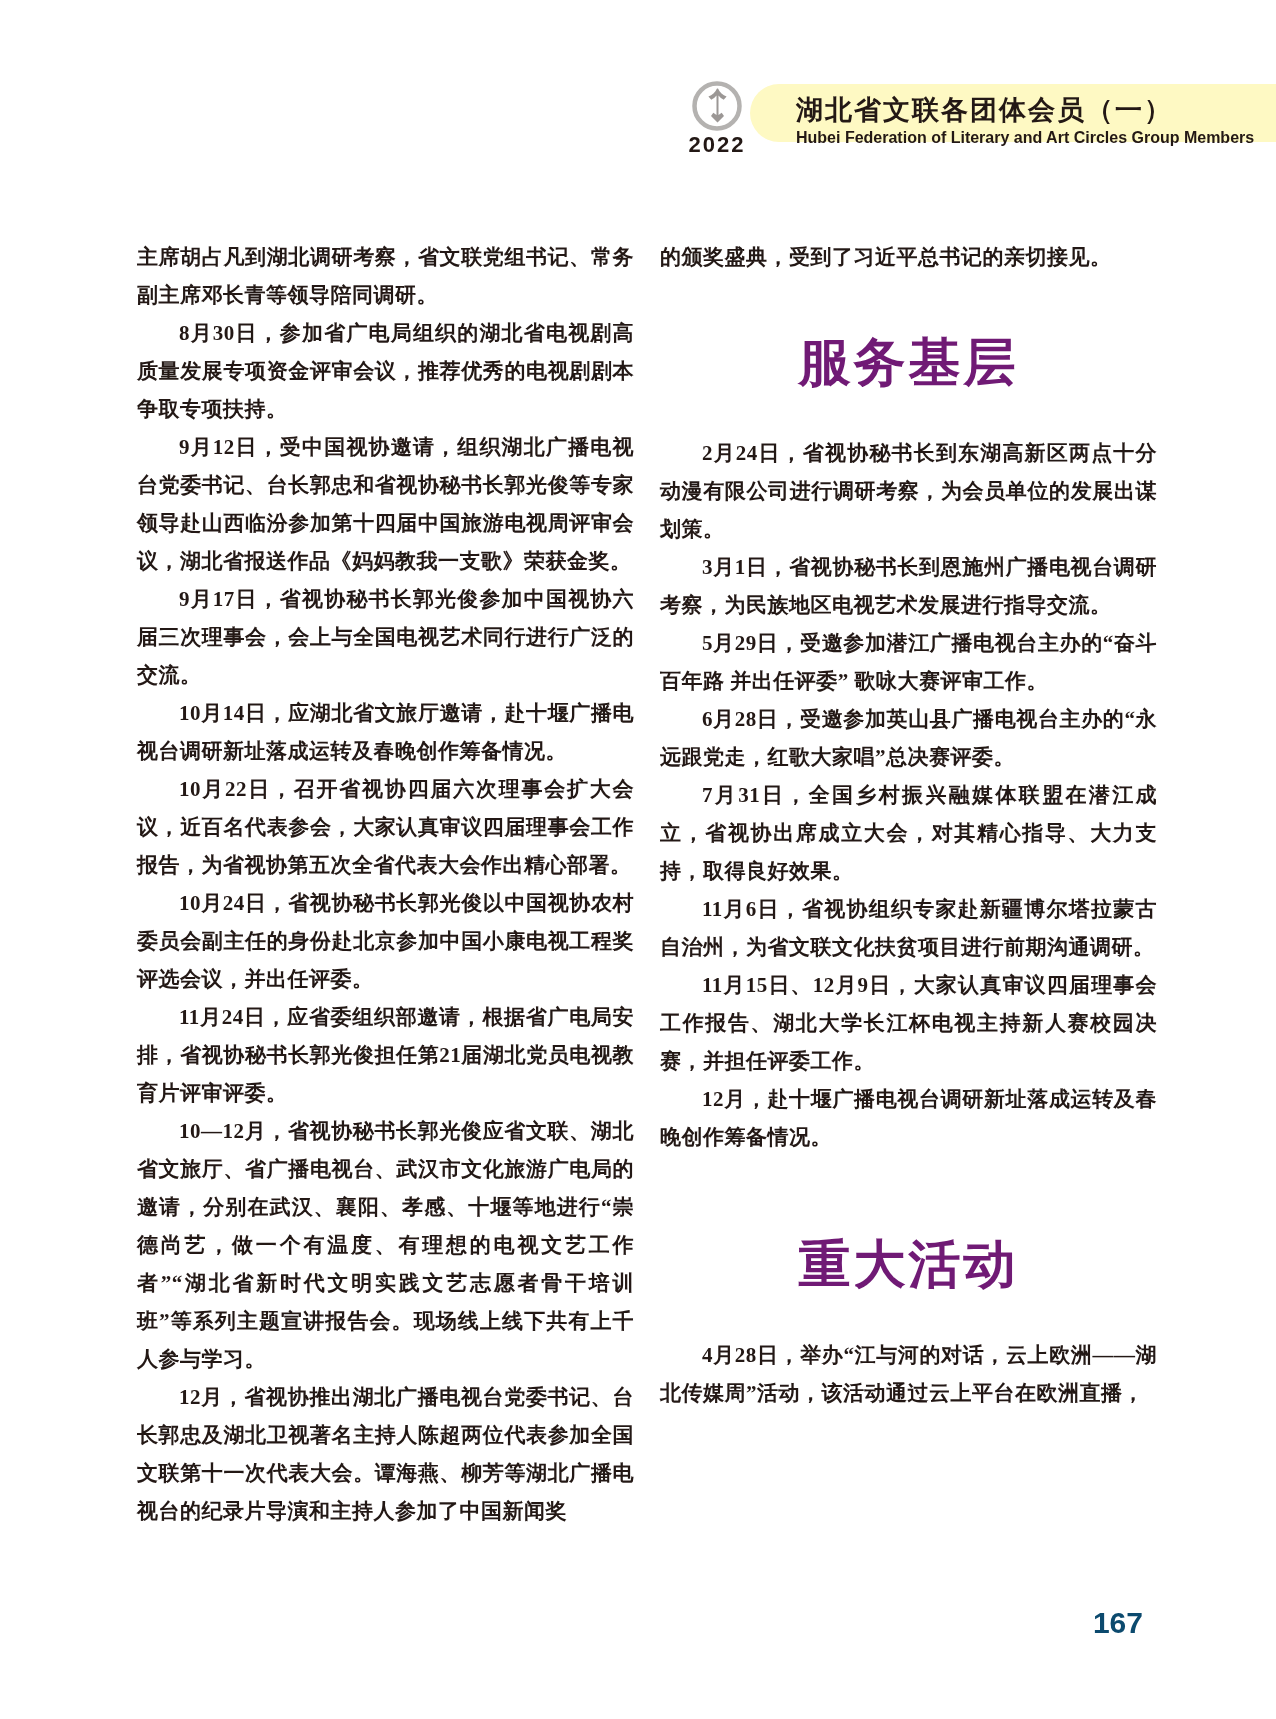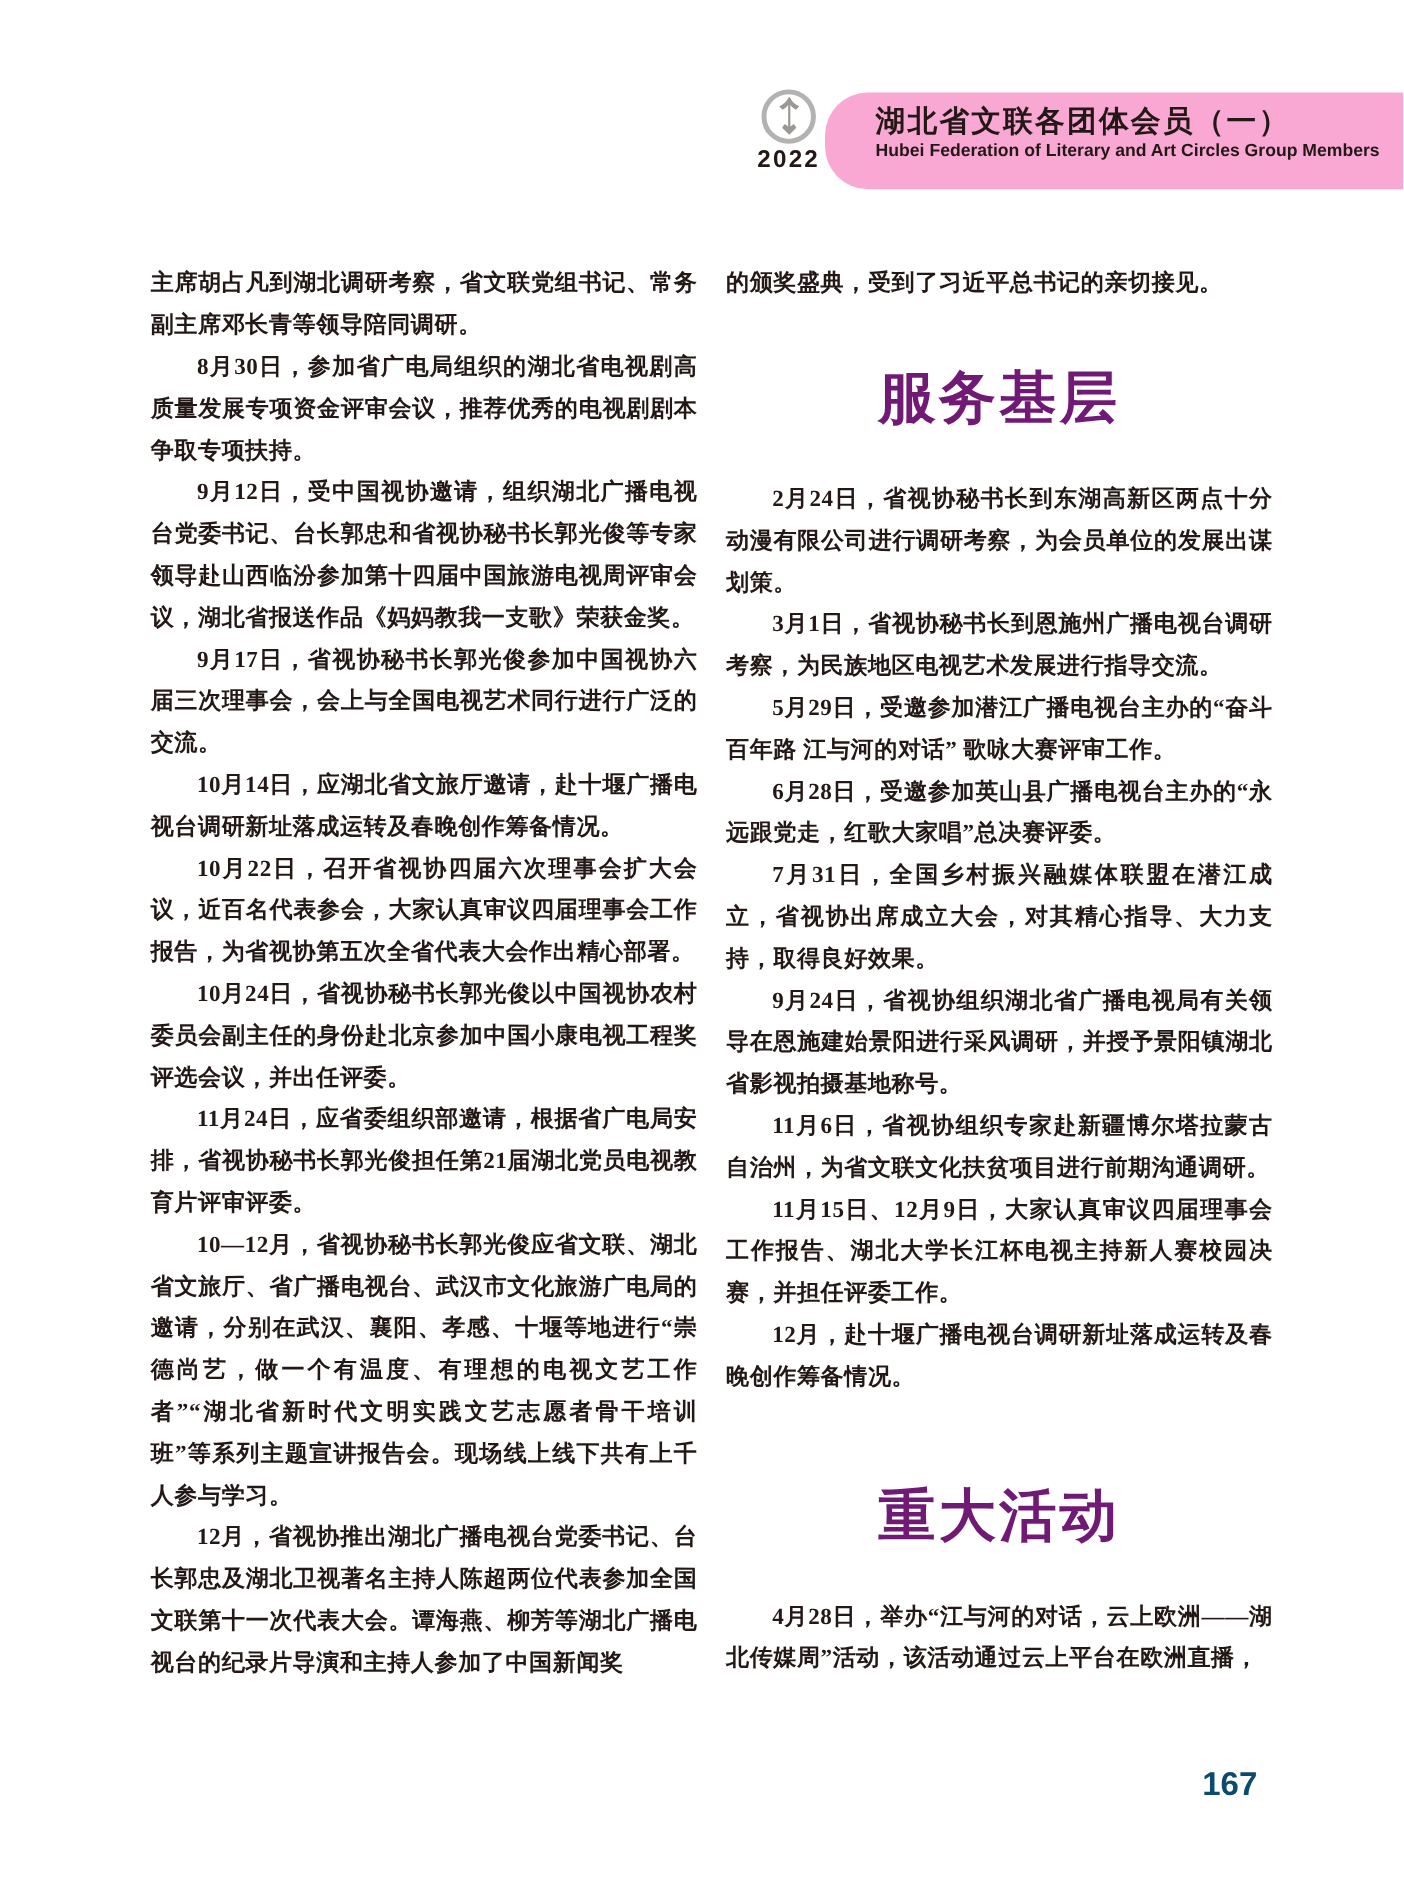--- a/index.html
+++ b/index.html
@@ -28,22 +28,22 @@
     font-weight: 700;
     font-size: 22px;
     letter-spacing: 2px;
     color: #231815;
   }
   .header-banner {
     position: absolute;
     left: 750px;
     right: 0;
     top: 84px;
-    height: 88px;
-    background: #f9a8d4;
+    height: 58px;
+    background: #fef9c3;
     border-radius: 39px 0 0 39px;
     box-sizing: border-box;
     padding: 10px 0 0 46px;
   }
   .header-title-cn {
     font-family: "Liberation Sans", sans-serif;
     font-weight: 700;
     font-size: 27px;
     line-height: 32px;
     letter-spacing: 2px;
@@ -137,24 +137,23 @@
       <p>11月24日，应省委组织部邀请，根据省广电局安排，省视协秘书长郭光俊担任第21届湖北党员电视教育片评审评委。</p>
       <p>10—12月，省视协秘书长郭光俊应省文联、湖北省文旅厅、省广播电视台、武汉市文化旅游广电局的邀请，分别在武汉、襄阳、孝感、十堰等地进行“崇德尚艺，做一个有温度、有理想的电视文艺工作者”“湖北省新时代文明实践文艺志愿者骨干培训班”等系列主题宣讲报告会。现场线上线下共有上千人参与学习。</p>
       <p>12月，省视协推出湖北广播电视台党委书记、台长郭忠及湖北卫视著名主持人陈超两位代表参加全国文联第十一次代表大会。谭海燕、柳芳等湖北广播电视台的纪录片导演和主持人参加了中国新闻奖</p>
     </section>
 
     <section class="col">
       <p class="cont">的颁奖盛典，受到了习近平总书记的亲切接见。</p>
       <h2 class="sec1">服务基层</h2>
       <p>2月24日，省视协秘书长到东湖高新区两点十分动漫有限公司进行调研考察，为会员单位的发展出谋划策。</p>
       <p>3月1日，省视协秘书长到恩施州广播电视台调研考察，为民族地区电视艺术发展进行指导交流。</p>
-      <p>5月29日，受邀参加潜江广播电视台主办的“奋斗百年路 江与河的对话” 歌咏大赛评审工作。</p>
+      <p>5月29日，受邀参加潜江广播电视台主办的“奋斗百年路 并出任评委” 歌咏大赛评审工作。</p>
       <p>6月28日，受邀参加英山县广播电视台主办的“永远跟党走，红歌大家唱”总决赛评委。</p>
       <p>7月31日，全国乡村振兴融媒体联盟在潜江成立，省视协出席成立大会，对其精心指导、大力支持，取得良好效果。</p>
-      <p>9月24日，省视协组织湖北省广播电视局有关领导在恩施建始景阳进行采风调研，并授予景阳镇湖北省影视拍摄基地称号。</p>
       <p>11月6日，省视协组织专家赴新疆博尔塔拉蒙古自治州，为省文联文化扶贫项目进行前期沟通调研。</p>
       <p>11月15日、12月9日，大家认真审议四届理事会工作报告、湖北大学长江杯电视主持新人赛校园决赛，并担任评委工作。</p>
       <p>12月，赴十堰广播电视台调研新址落成运转及春晚创作筹备情况。</p>
       <h2 class="sec2">重大活动</h2>
       <p>4月28日，举办“江与河的对话，云上欧洲——湖北传媒周”活动，该活动通过云上平台在欧洲直播，</p>
     </section>
 
   </div>
 
   <div class="page-number">167</div>

